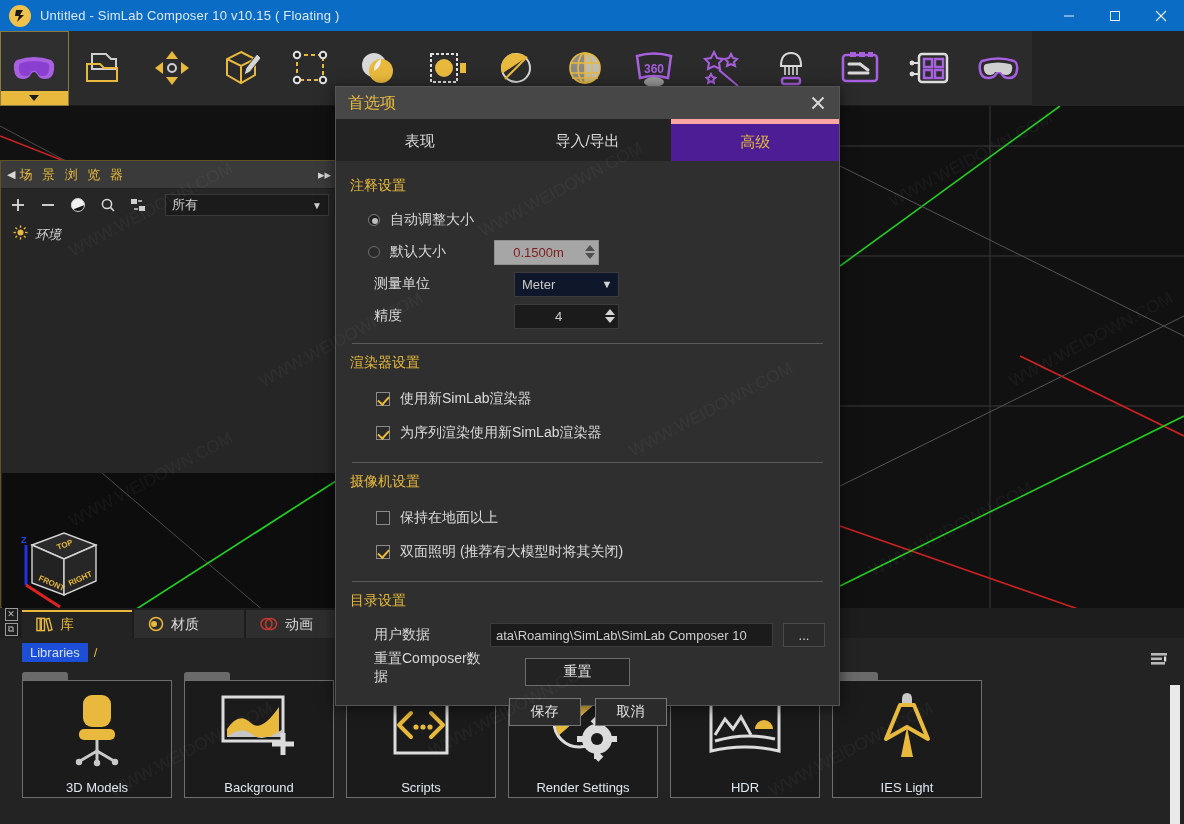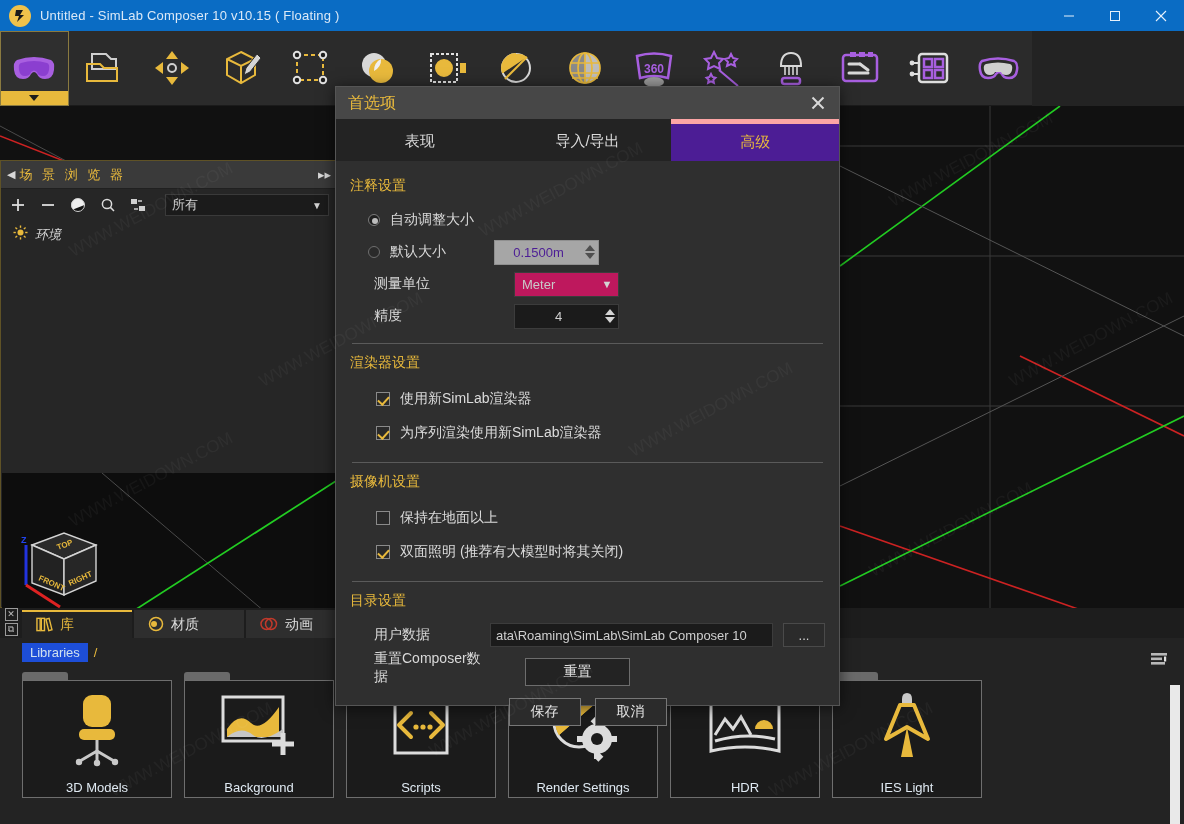--- a/index.html
+++ b/index.html
@@ -153,30 +153,30 @@
     border-radius:50%; background:#bdbdbd;
   }
   .radio.filled { background:#2a2a2a; border-color:#6e6e6e; }
   .lblfix { width:140px; color:#d9d9d9; font-size:14px; }
   .lblfix.indent { padding-left:24px; width:164px; }
   .ctl { width:105px; height:25px; display:flex; align-items:center; position:relative;
          border:1px solid #3c3c3c; }
   .ctl.spin { background:#1b1b1b; }
   .ctl.spin.disabled { background:#a6a6a6; border-color:#8f8f8f; }
   .ctl .val { flex:1; text-align:center; font-size:13px; color:#cfcfcf; }
-  .ctl.spin.disabled .val { color:#4c1d95; }
+  .ctl.spin.disabled .val { color:#7f1d1d; }
   .ctl .val.left { text-align:left; padding-left:7px; color:#c9c9c9; }
   .spin-btns { width:16px; height:100%; display:flex; flex-direction:column;
      justify-content:center; align-items:center; gap:2px; }
   .spin-btns .up, .spin-btns .dn { width:0;height:0;border-left:5px solid transparent;border-right:5px solid transparent; }
   .spin-btns .up { border-bottom:6px solid #d4d4d4; }
   .spin-btns .dn { border-top:6px solid #d4d4d4; }
   .ctl.spin.disabled .up { border-bottom-color:#4f4f4f; }
   .ctl.spin.disabled .dn { border-top-color:#4f4f4f; }
-  .ctl.combo { background:#be185d; }
+  .ctl.combo { background:#0f172a; }
   .ctl.combo .caret { width:22px; display:flex;align-items:center;justify-content:center;
      font-size:11px; color:#d4d4d4; }
   .divider { height:1px; background:#5a5a5a; margin:12px 2px 10px 2px; }
   .chkrow { display:flex; align-items:center; height:34px; padding-left:26px; }
   .chk {
     width:14px;height:14px;border:1px solid #8a8a8a;background:#2a2a2a;margin-right:10px;
     position:relative; flex:0 0 auto;
   }
   .chk.on::after {
     content:""; position:absolute; left:3px; top:1px; width:5px;height:9px;

